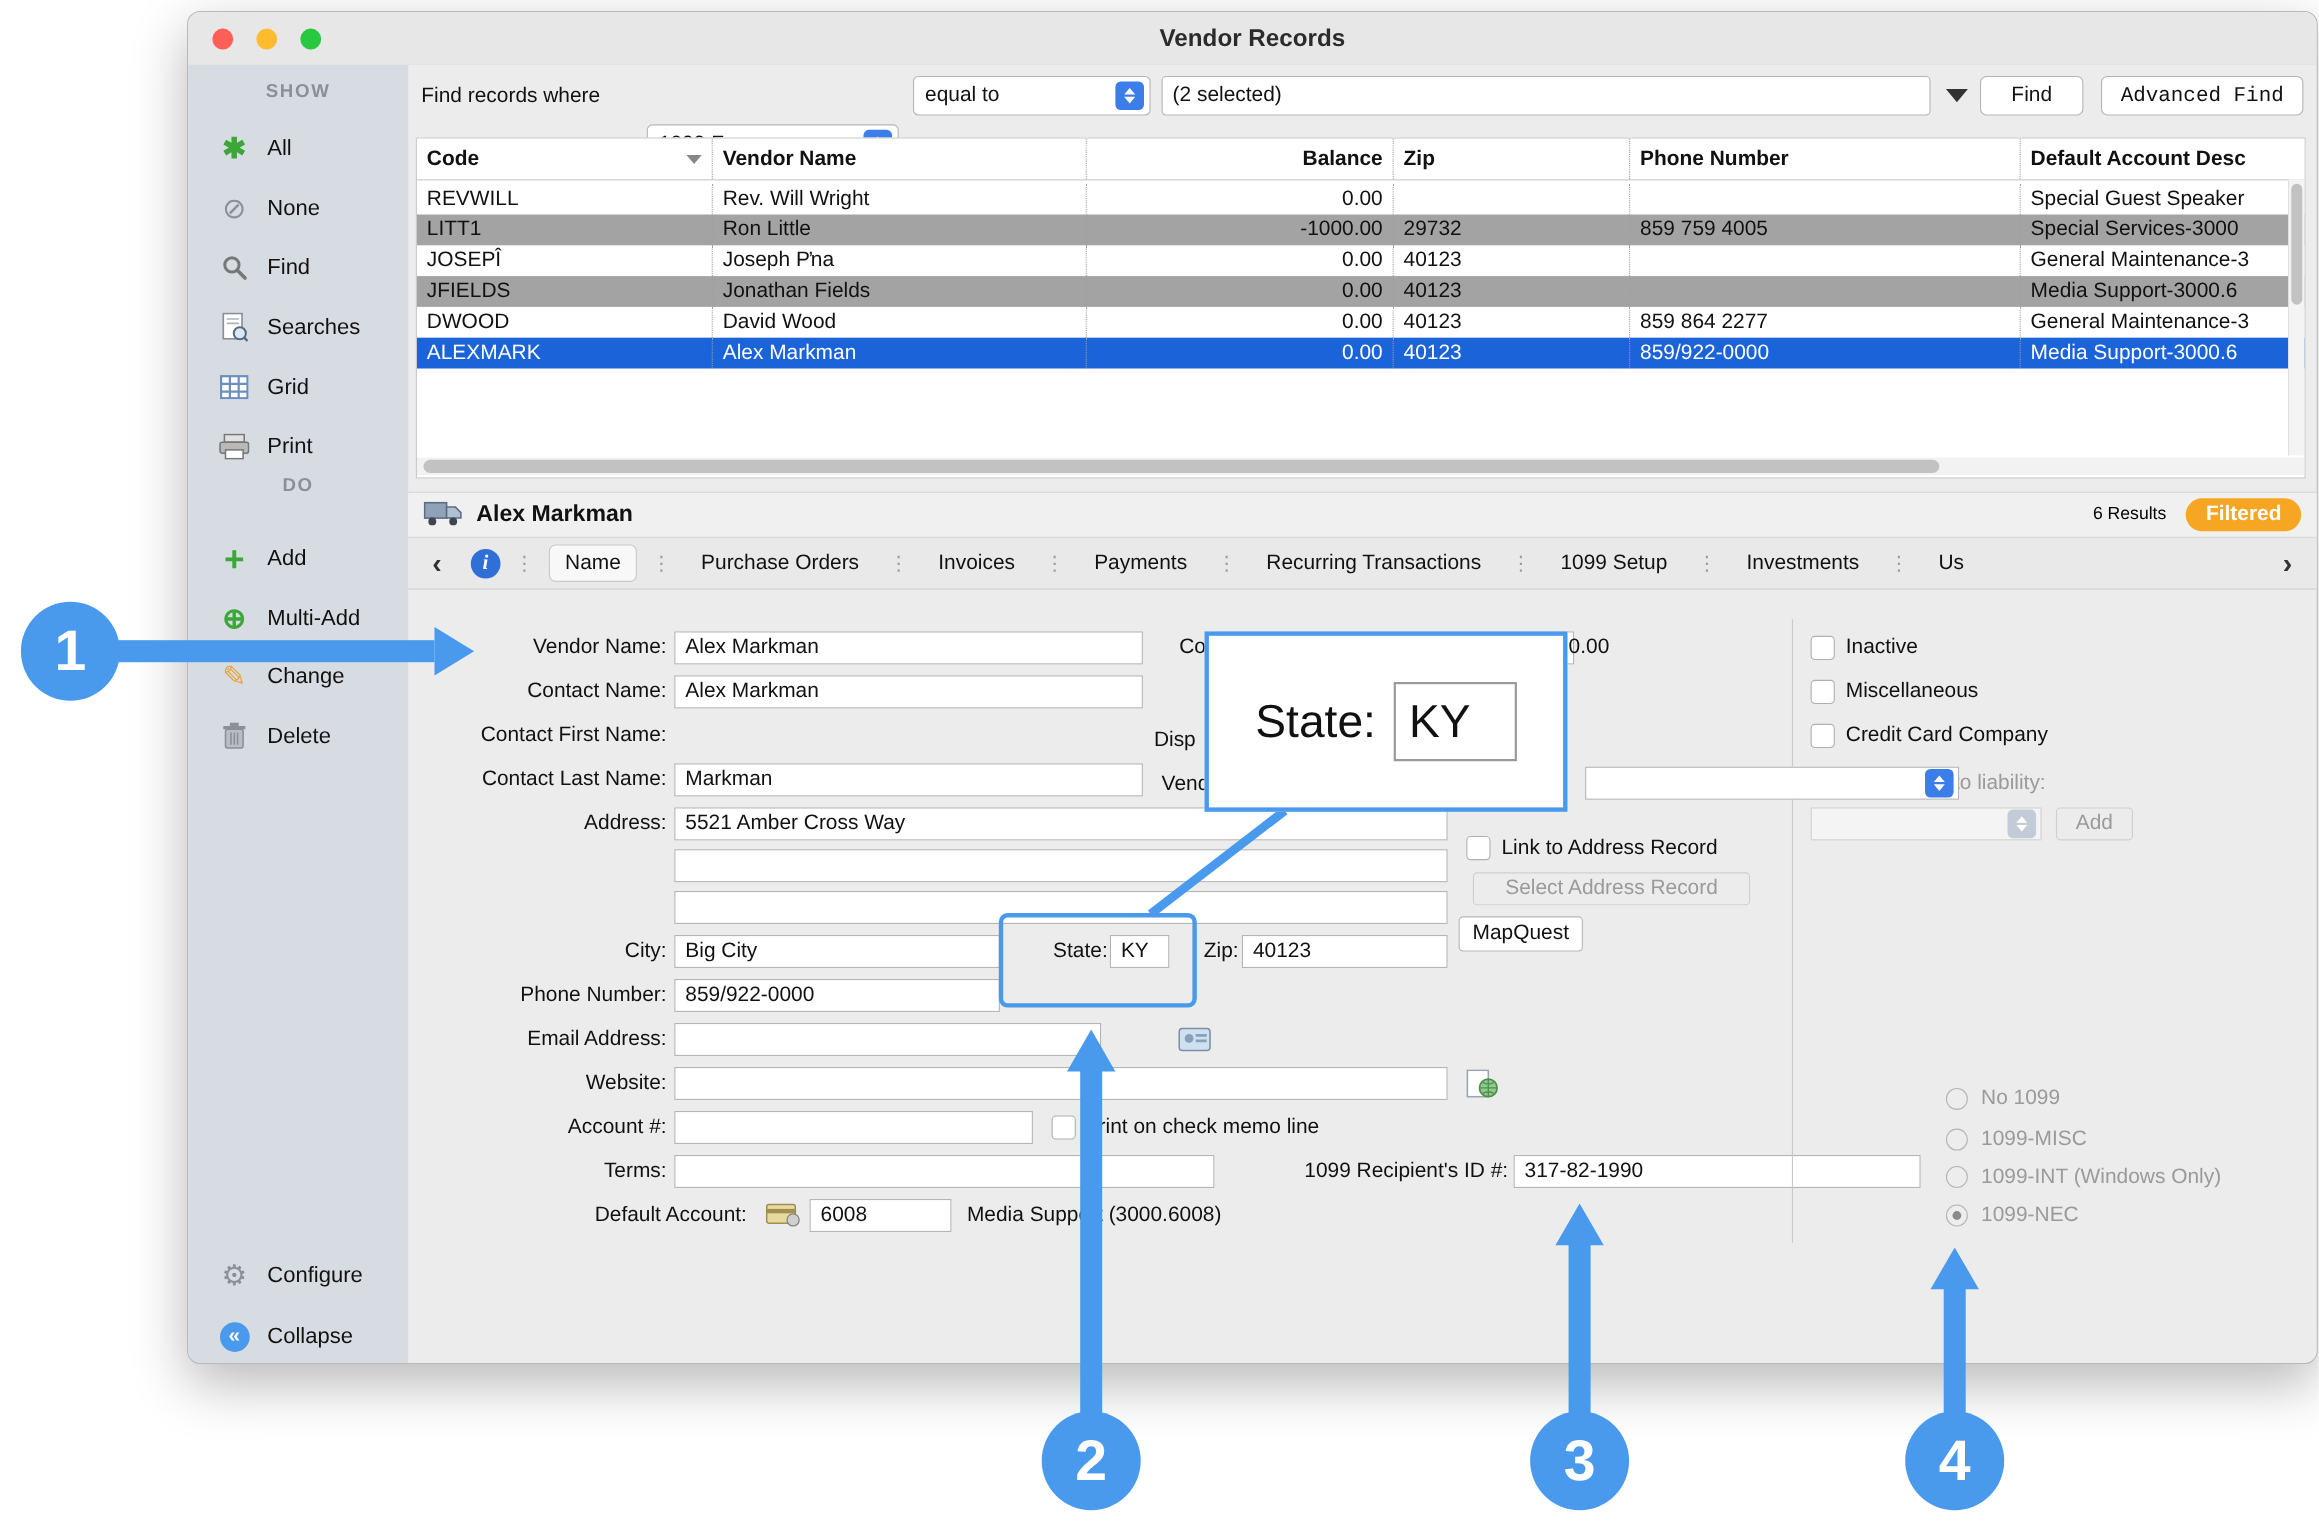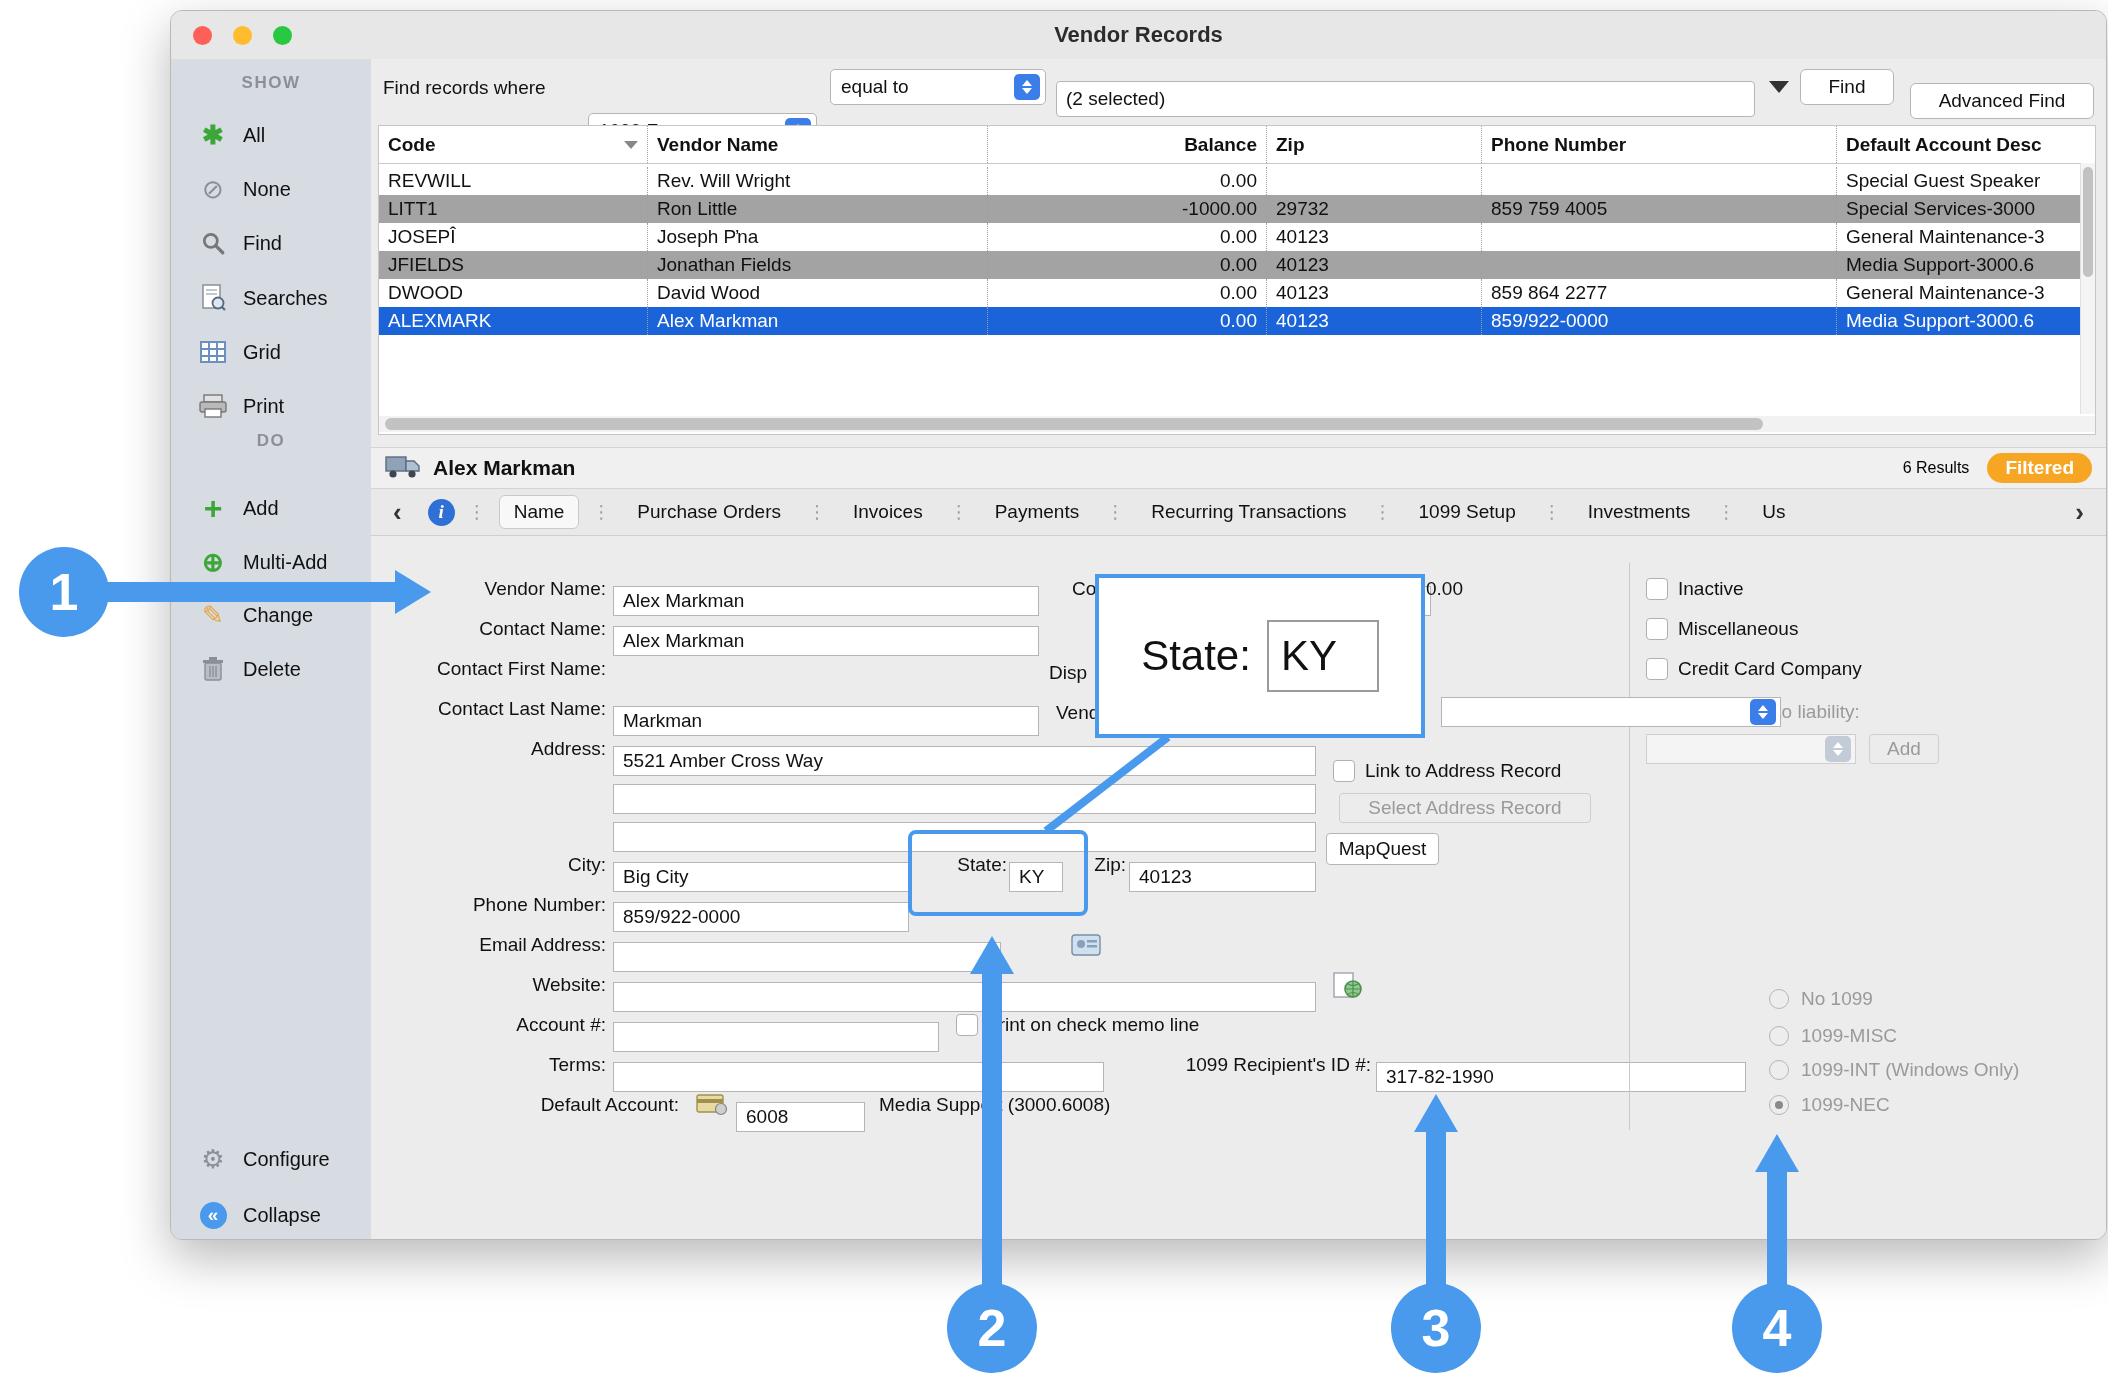--- a/index.html
+++ b/index.html
@@ -26,21 +26,21 @@
 
   
   .main{position:absolute;left:200px;top:48px;right:0;bottom:0;background:#ECECEC;}
 
   .fb-label{position:absolute;font-size:19px;display:flex;align-items:center;height:30px;}
   .select{position:absolute;background:#fff;border:1px solid #b5b5b5;border-radius:5px;display:flex;align-items:center;justify-content:space-between;padding:0 5px 0 10px;font-size:19px;box-sizing:border-box;}
   .sel-btn{width:26px;height:26px;border-radius:5px;background:#3B7DE9;display:flex;flex-direction:column;align-items:center;justify-content:center;gap:2px;flex:none;}
   .sel-btn.gray{background:#C2CBD6;}
   .chev-up{width:0;height:0;border-left:5px solid transparent;border-right:5px solid transparent;border-bottom:6px solid #fff;}
   .chev-down{width:0;height:0;border-left:5px solid transparent;border-right:5px solid transparent;border-top:6px solid #fff;}
-  .input{position:absolute;background:#fff;border:1px solid #b5b5b5;display:flex;align-items:center;padding:0 9px;font-size:19px;box-sizing:border-box;white-space:nowrap;overflow:hidden;margin-top:12px;}
+  .input{position:absolute;background:#fff;border:1px solid #b5b5b5;display:flex;align-items:center;padding:0 9px;font-size:19px;box-sizing:border-box;white-space:nowrap;overflow:hidden;}
   .btn{position:absolute;background:#fff;border:1px solid #b5b5b5;border-radius:6px;display:flex;align-items:center;justify-content:center;font-size:19px;box-sizing:border-box;cursor:default;}
   .down-tri{width:0;height:0;border-left:10px solid transparent;border-right:10px solid transparent;border-top:12px solid #333;}
 
   
   .table{position:absolute;left:7px;top:66px;width:1718px;height:310px;background:#fff;border:1px solid #c6c6c6;box-sizing:border-box;overflow:hidden;}
   .thead{position:absolute;left:0;top:0;right:0;height:37px;background:#fff;border-bottom:1px solid #c9c9c9;font-weight:bold;font-size:19px;}
   .tcell{position:absolute;top:0;height:100%;display:flex;align-items:center;padding:0 9px;box-sizing:border-box;border-left:1px dotted #9aa0a6;overflow:hidden;white-space:nowrap;}
   .tcell.first{border-left:none;}
   .tcell.num{justify-content:flex-end;}
   .trow{position:absolute;left:0;width:1716px;height:28px;font-size:19px;}
@@ -213,21 +213,21 @@
             <span class="chev-down"></span>
           </span>
       </div>
       <div class="input" style="left:685px;top:10px;width:699px;height:36px;border-radius:4px;">
         <span>(2 selected)</span>
       </div>
       <div style="position:absolute;left:1398px;top:22px;" class="down-tri"></div>
       <div class="btn" style="left:1429px;top:10px;width:94px;height:36px;">
         <span>Find</span>
       </div>
-      <div class="btn" style="left:1539px;top:24px;width:184px;height:36px;">
+      <div class="btn" style="left:1539px;top:10px;width:184px;height:36px;font-family:Liberation Mono, monospace;">
         <span>Advanced Find</span>
       </div>
 
       <div class="table">
         <div class="thead">
           <div class="tcell first" style="left:0;width:268px;">
               <span>Code</span>
               <span class="sort-chev"></span>
             </div>
           <div class="tcell" style="left:268px;width:340px;">

